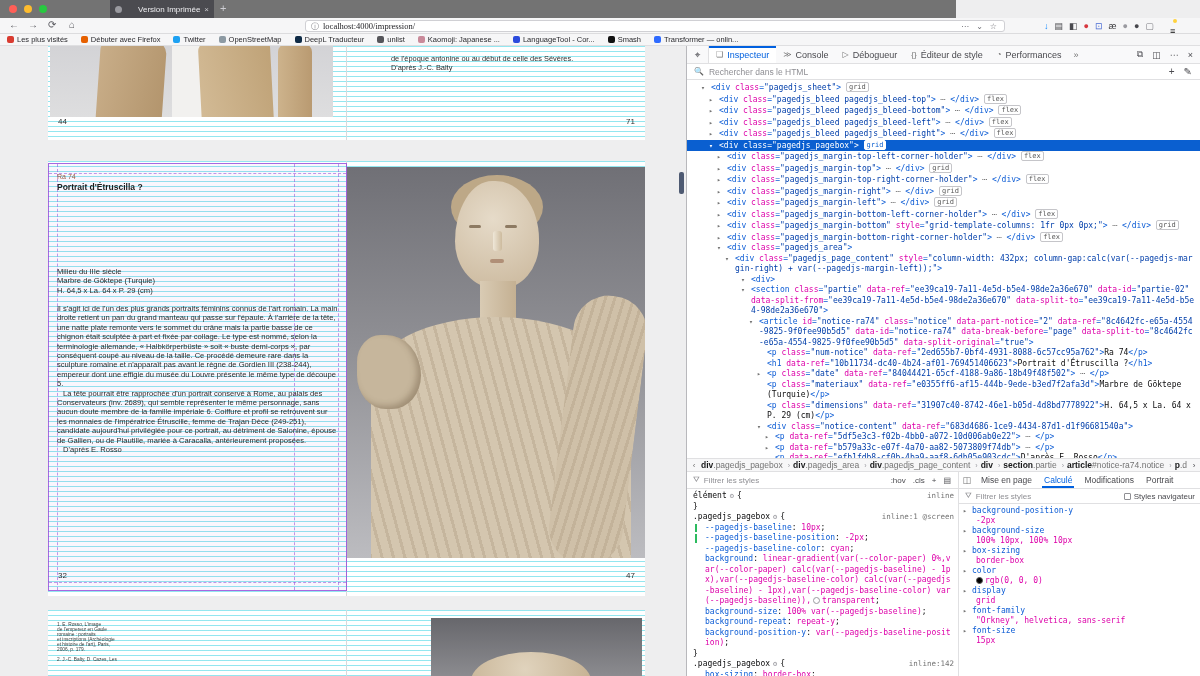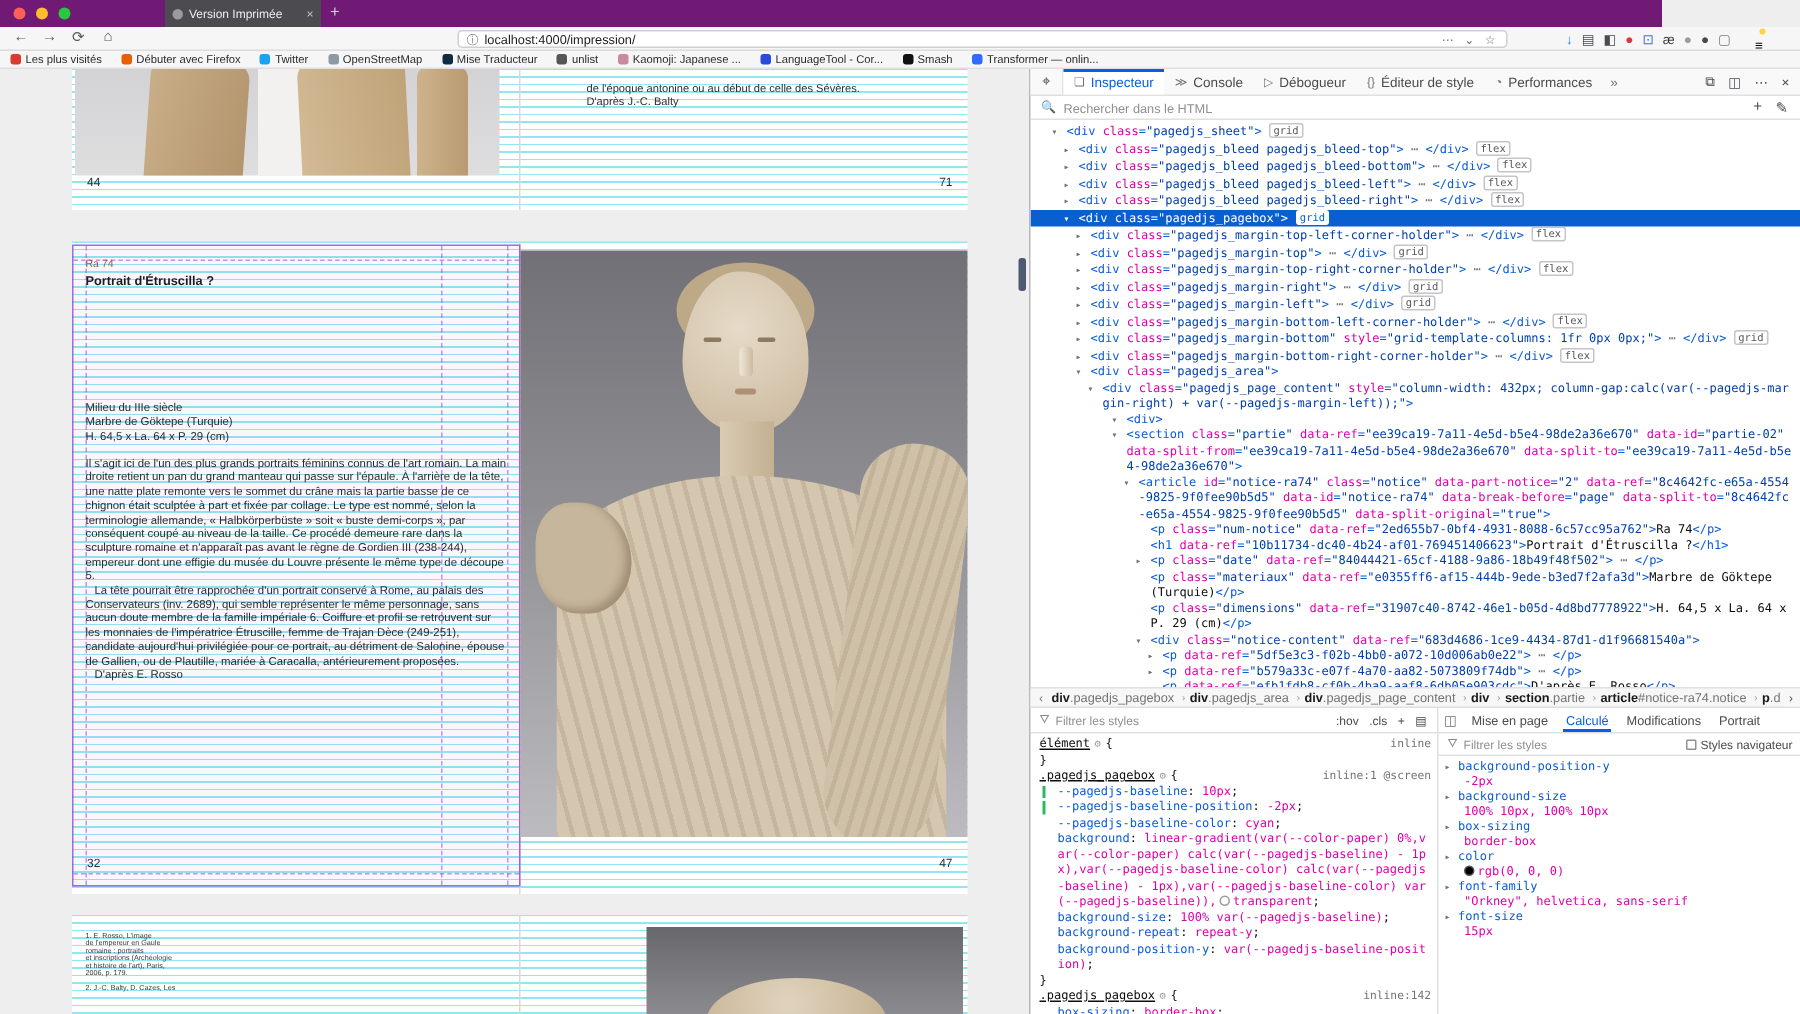--- a/index.html
+++ b/index.html
@@ -1,37 +1,37 @@
 <!DOCTYPE html>
 <html><head>
 <meta charset="utf-8">
 <style>
   * { margin:0; padding:0; box-sizing:border-box; }
   html,body { width:1200px; height:676px; overflow:hidden; background:#eeeeef;
     font-family:"Liberation Sans", sans-serif; }
 
   
-  #titlebar { position:absolute; left:0; top:0; width:1108px; height:18px; background:#701a75; }
+  #titlebar { position:absolute; left:0; top:0; width:956px; height:18px; background:#737373;text-align:right; }
   .lights { position:absolute; left:9px; top:5px; display:flex; gap:7px; }
   .light { width:8px; height:8px; border-radius:50%; }
   #tab { position:absolute; left:110px; top:0; width:104px; height:18px; background:#4b4b50;
     color:#ededf0; font-size:8px; display:flex; align-items:center; gap:4px; padding:0 5px; }
   #tab .fav { width:7px; height:7px; border-radius:50%; background:#9a9aa0; flex:0 0 auto; }
   #tab .ttl { flex:1; white-space:nowrap; overflow:hidden; }
   #tab .cl { color:#c7c7cc; font-size:8px; }
   #newtab { position:absolute; left:220px; top:2px; color:#cfcfd4; font-size:11px; }
 
   #navbar { position:absolute; left:0; top:18px; width:1200px; height:16px; background:#f6f6f7;
     border-bottom:1px solid #dcdcde; }
   .navbtn { position:absolute; top:1px; font-size:10px; color:#58585e; }
   #urlbar { position:absolute; left:305px; top:2px; width:700px; height:12px; background:#fff;
     border:1px solid #d0d0d4; border-radius:3px; font-size:8.5px; color:#1b1b1f;
     display:flex; align-items:center; }
   #urlbar .info { color:#85858b; font-size:8px; margin:0 4px 0 5px; }
-  #urlbar .urltext { flex:1; }
+  #urlbar .urltext { flex:1;font-family:Liberation Serif, serif; }
   #urlbar .uic { color:#6e6e74; font-size:8px; margin-right:7px; }
   .tbicons { position:absolute; top:2px; display:flex; gap:6px; align-items:center; }
   .tbi { font-size:9px; line-height:12px; }
   .menuwrap { position:relative; }
   .menudot { position:absolute; right:-2px; top:-1px; width:4px; height:4px; border-radius:50%; }
 
   #bookmarksbar { position:absolute; left:0; top:34px; width:1200px; height:12px; background:#f6f6f7;
     border-bottom:1px solid #dfdfe1; display:flex; align-items:center; gap:13px; padding-left:7px;
     overflow:hidden; }
   .bm { display:flex; align-items:center; gap:3px; font-size:7.5px; color:#2a2a2e; white-space:nowrap; }
@@ -170,21 +170,21 @@
     background:#fff; font-size:8.5px; }
   .sideic { width:16px; display:flex; align-items:center; justify-content:center; color:#737373;
     font-size:9px; }
   .stab { display:flex; align-items:center; padding:0 6px; color:#4a4a4f; position:relative; white-space:nowrap; }
   .stab.active { color:#0060df; }
   .stab.active::after { content:""; position:absolute; left:4px; right:4px; bottom:0; height:2px; background:#0060df; }
 
   .dtRules { position:absolute; left:0; top:443px; width:271px; height:187px; overflow:hidden;
     font-family:"DejaVu Sans Mono",monospace; font-size:8px; line-height:10.5px; padding:2px 4px 0 6px; }
   .ruleHead { display:flex; align-items:baseline; }
-  .selName { color:#0c0c0d;text-decoration:underline; }
+  .selName { color:#0c0c0d; }
   .gear { color:#9a9aa0; font-size:7px; margin:0 3px; }
   .loc { margin-left:auto; color:#737373; font-size:7.5px; }
   .propline { padding-left:12px; position:relative; word-break:break-all; }
   .propline.changed::before { content:""; position:absolute; left:2px; top:1px; bottom:1px; width:2px;
     background:#2cbb5f; }
   .pn { color:#0c5cd5; }
   .pv { color:#dd00a9; }
   .sw { display:inline-block; width:7px; height:7px; border:1px solid #9a9aa0; border-radius:50%;
     vertical-align:-1px; margin:0 2px; background:#fff; }
   .brace { color:#0c0c0d; }
@@ -265,21 +265,21 @@
     <span class="bm">
       <span class="bmi" style="background: rgb(29, 161, 242);"></span>
       <span>Twitter</span>
     </span>
     <span class="bm">
       <span class="bmi" style="background: rgb(141, 154, 163);"></span>
       <span>OpenStreetMap</span>
     </span>
     <span class="bm">
       <span class="bmi" style="background: rgb(15, 43, 70);"></span>
-      <span>Mise Traducteur</span>
+      <span>DeepL Traducteur</span>
     </span>
     <span class="bm">
       <span class="bmi" style="background: rgb(85, 85, 90);"></span>
       <span>unlist</span>
     </span>
     <span class="bm">
       <span class="bmi" style="background: rgb(201, 138, 154);"></span>
       <span>Kaomoji: Japanese ...</span>
     </span>
     <span class="bm">
@@ -519,20 +519,24 @@
         </div>
         <div class="cprop">
           <div><span class="cexp">▸</span><span class="cn">box-sizing</span></div>
           <div class="cv">border-box</div>
         </div>
         <div class="cprop">
           <div><span class="cexp">▸</span><span class="cn">color</span></div>
           <div class="cv"><span class="cswatch" style="background:#000000"></span>rgb(0, 0, 0)</div>
         </div>
         <div class="cprop">
+          <div><span class="cexp">▸</span><span class="cn">display</span></div>
+          <div class="cv">grid</div>
+        </div>
+        <div class="cprop">
           <div><span class="cexp">▸</span><span class="cn">font-family</span></div>
           <div class="cv">"Orkney", helvetica, sans-serif</div>
         </div>
         <div class="cprop">
           <div><span class="cexp">▸</span><span class="cn">font-size</span></div>
           <div class="cv">15px</div>
         </div>
       </div>
   </div>
 </div>

